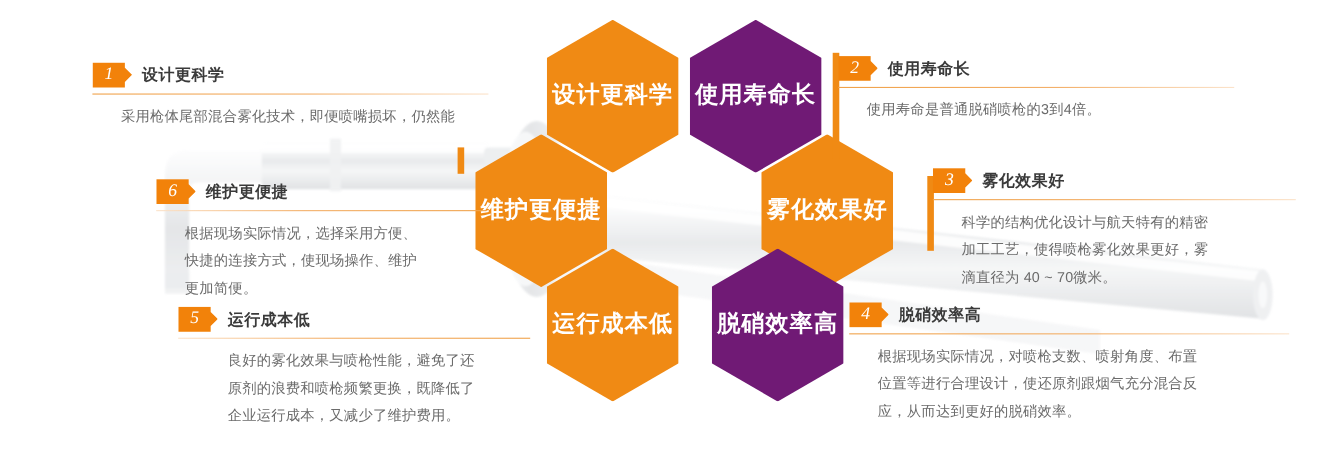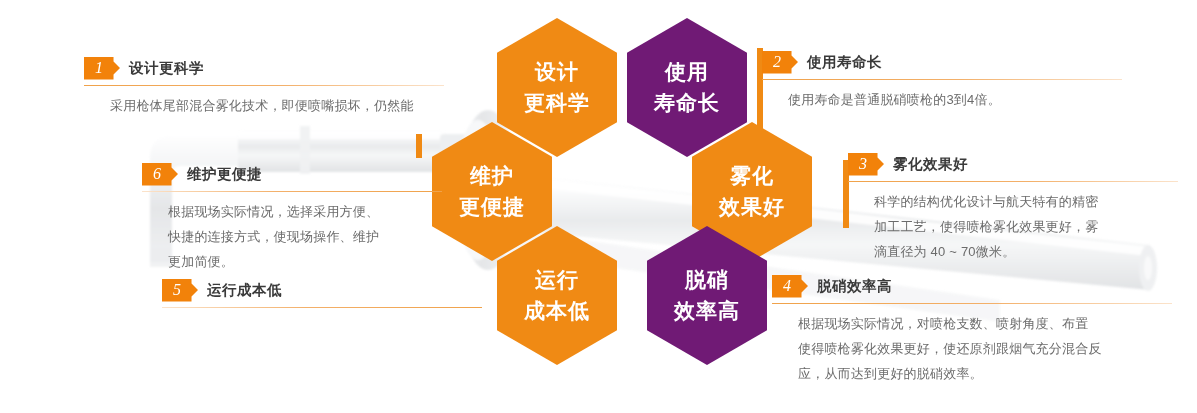--- a/index.html
+++ b/index.html
@@ -37,21 +37,21 @@
     width: 350px;
     height: 360px;
   }
   .hex {
     position: absolute;
     width: 120px;
     height: 139px;
     background: #f08a14;
     clip-path: polygon(50% 0%, 100% 25%, 100% 75%, 50% 100%, 0% 75%, 0% 25%);
     display: flex;
-    flex-direction: column;
+    flex-direction: row;
     align-items: center;
     justify-content: center;
     color: #ffffff;
     font-weight: bold;
     font-size: 21px;
     line-height: 1.45;
     letter-spacing: 1px;
     text-align: center;
   }
   .hex .l1, .hex .l2 { display: block; }
@@ -251,33 +251,38 @@
   <div class="feature" style="left:772px; top:274px; width:400px;">
     <div class="head">
       <div class="badge" style="background: rgb(242, 130, 10);">
         <span>4</span>
       </div>
       <div class="ftitle" style="color: rgb(58, 58, 58);">脱硝效率高</div>
     </div>
     <div class="rule"></div>
     <div class="fbody indent" style="color: rgb(107, 107, 107);">
       <div>根据现场实际情况，对喷枪支数、喷射角度、布置</div>
-      <div>使得喷枪雾化效果更好，使还原剂跟烟气充分混合反</div>
+      <div>位置等进行合理设计，使还原剂跟烟气充分混合反</div>
       <div>应，从而达到更好的脱硝效率。</div>
     </div>
   </div>
 
   <div class="feature" style="left:162px; top:278px; width:320px;">
     <div class="head">
       <div class="badge" style="background: rgb(242, 130, 10);">
         <span>5</span>
       </div>
       <div class="ftitle" style="color: rgb(58, 58, 58);">运行成本低</div>
     </div>
     <div class="rule rtl"></div>
+    <div class="fbody indent2" style="color: rgb(107, 107, 107);">
+      <div>良好的雾化效果与喷枪性能，避免了还</div>
+      <div>原剂的浪费和喷枪频繁更换，既降低了</div>
+      <div>企业运行成本，又减少了维护费用。</div>
+    </div>
   </div>
 
   <div class="feature" style="left:142px; top:162px; width:300px;">
     <div class="head">
       <div class="badge" style="background: rgb(242, 130, 10);">
         <span>6</span>
       </div>
       <div class="ftitle" style="color: rgb(58, 58, 58);">维护更便捷</div>
     </div>
     <div class="rule rtl"></div>

